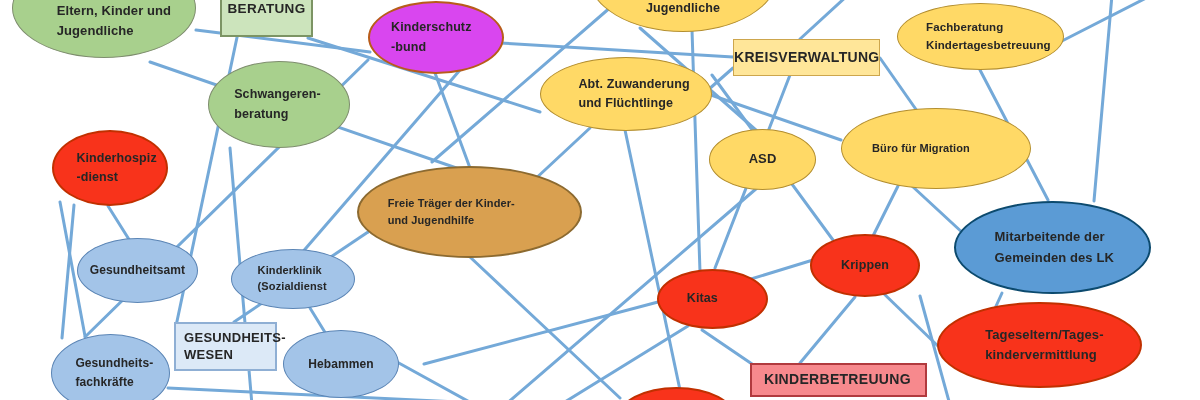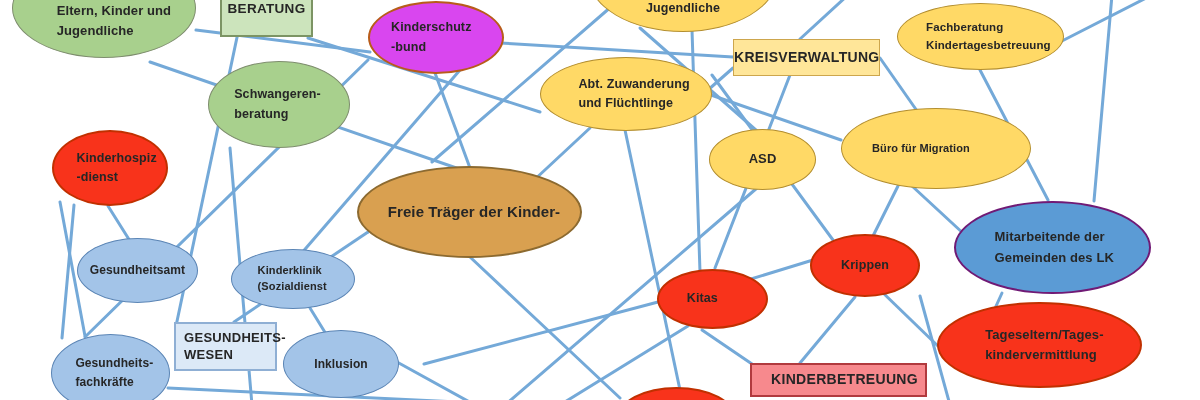--- a/index.html
+++ b/index.html
@@ -18,24 +18,24 @@
   }
   .txt span{display:block;}
   
   .green   {background:#A8D08D;border:1.5px solid #7E8D6E;}
   .greenbox{background:#CCE4BC;border:2px solid #7C9464;}
   .orange  {background:#d946ef;border:2px solid #B85C1A;}
   .yellow  {background:#FFD966;border:1.5px solid #B38E2F;}
   .yellowbox{background:#FFE699;border:1.5px solid #CDA64D;}
   .red     {background:#F8331B;border:2px solid #C13000;}
   .tan     {background:#D9A050;border:2px solid #8C6A30;}
-  .blue    {background:#5B9BD5;border:2px solid #701a75;}
+  .blue    {background:#5B9BD5;border:2px solid #0c4a6e;}
   .lblue   {background:#A3C4E8;border:1.5px solid #5B85B5;}
   .palebluebox{background:#DCE9F7;border:2px solid #8FAFD4;}
-  .pinkbox {background:#F7898D;border:2px solid #B13A3E;text-align:center;}
+  .pinkbox {background:#F7898D;border:2px solid #B13A3E;}
   .cat .txt{font-size:14px;font-weight:700;letter-spacing:.3px;line-height:1.25;}
 </style>
 </head>
 <body>
 
 <div class="stage">
 
   <svg id="connector-layer" viewBox="0 0 1200 400" xmlns="http://www.w3.org/2000/svg">
       <line x1="196" y1="30" x2="370" y2="52" stroke="#74A9D8" stroke-width="3" stroke-linecap="round"></line>
       <line x1="150" y1="62" x2="468" y2="172" stroke="#74A9D8" stroke-width="3" stroke-linecap="round"></line>
@@ -144,22 +144,23 @@
   </div>
 
   <div class="node ellipse red" style="left:52px;top:130px;width:116px;height:76px">
     <div class="txt" style="padding-left:20%">
       <span>Kinderhospiz</span>
       <span>-dienst</span>
     </div>
   </div>
 
   <div class="node ellipse tan" style="left:357px;top:166px;width:225px;height:92px">
-    <div class="txt" style="padding-left:13%;font-size:15px">
+    <div class="txt" style="padding-left:13%;font-size:11px">
       <span>Freie Träger der Kinder-</span>
+      <span>und Jugendhilfe</span>
     </div>
   </div>
 
   <div class="node ellipse red" style="left:810px;top:234px;width:110px;height:63px">
     <div class="txt" style="text-align:center">
       <span>Krippen</span>
     </div>
   </div>
 
   <div class="node ellipse blue" style="left:954px;top:201px;width:197px;height:93px">
@@ -190,21 +191,21 @@
 
   <div class="node palebluebox cat" style="left:174px;top:322px;width:103px;height:49px">
     <div class="txt" style="padding-left:8px;font-size:13px">
       <span>GESUNDHEITS-</span>
       <span>WESEN</span>
     </div>
   </div>
 
   <div class="node ellipse lblue" style="left:283px;top:330px;width:116px;height:68px">
     <div class="txt" style="text-align:center;font-size:12px">
-      <span>Inklusion</span>
+      <span>Hebammen</span>
     </div>
   </div>
 
   <div class="node ellipse lblue" style="left:51px;top:334px;width:119px;height:78px">
     <div class="txt" style="padding-left:20%;font-size:12px">
       <span>Gesundheits-</span>
       <span>fachkräfte</span>
     </div>
   </div>
 

